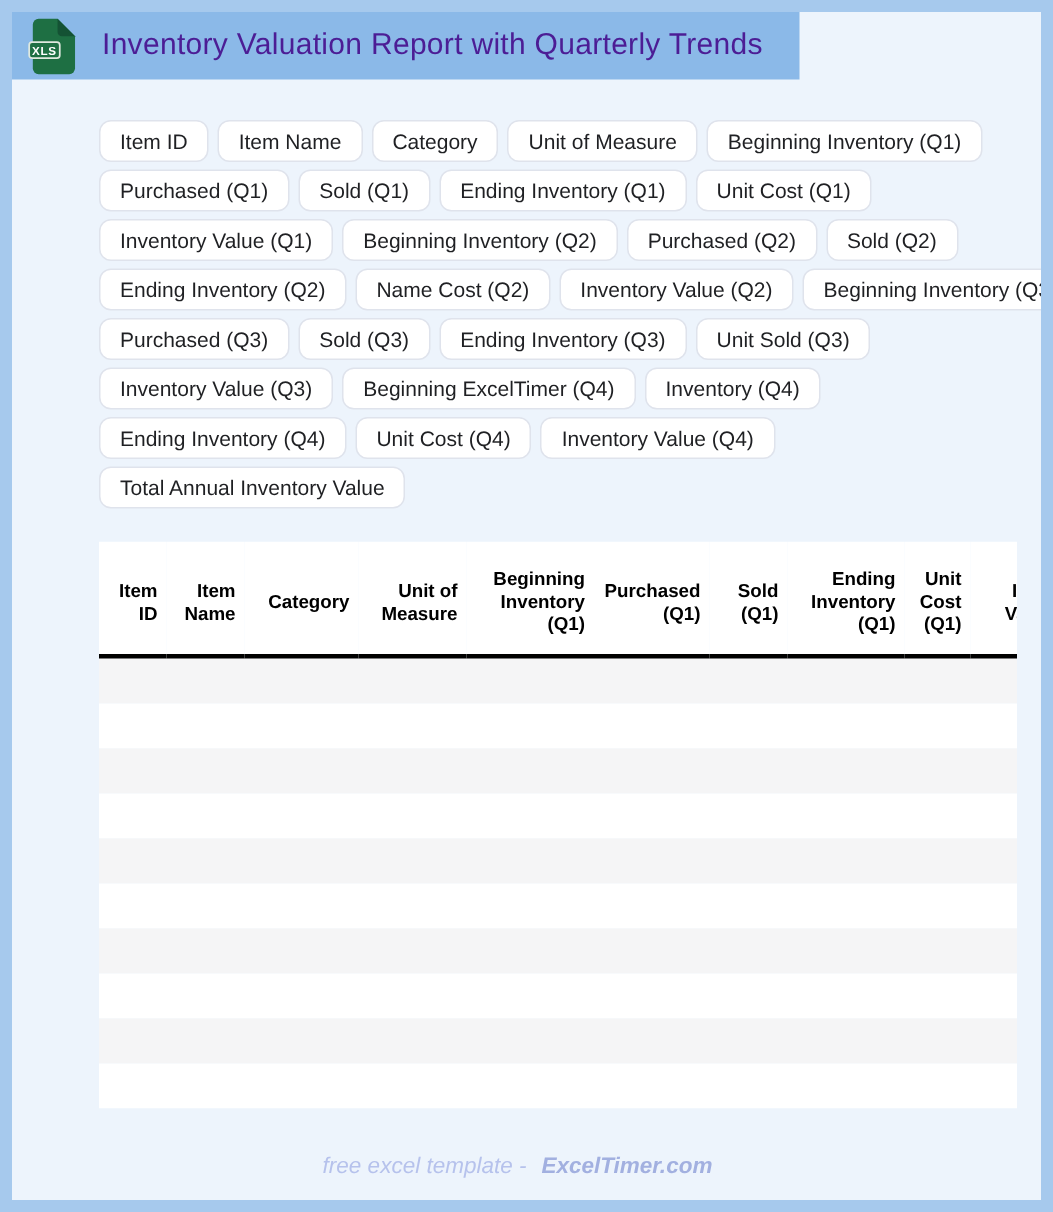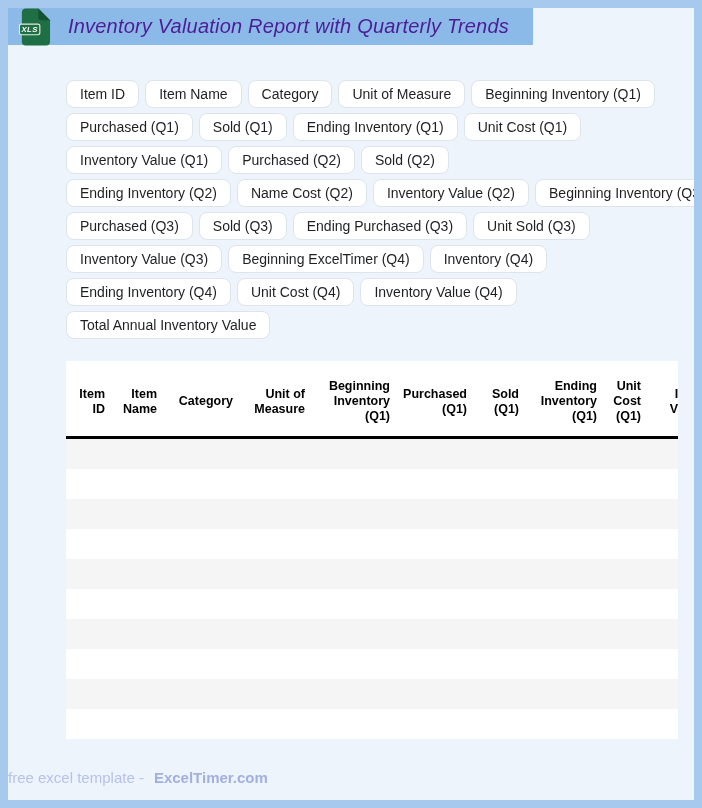--- a/index.html
+++ b/index.html
@@ -15,25 +15,24 @@
   html,body{margin:0;padding:0;overflow:hidden;}
   body{
     width:702px;height:808px;
     border:8px solid var(--frame-blue);
     background:var(--page-background);
     font-family:"Liberation Sans", sans-serif;
   }
   
   .topbar{display:flex;height:46px;}
   .banner{
-    width:525px;height:37px;
+    width:525px;height:45px;
     background:var(--banner-blue);
     display:flex;align-items:center;
     padding-left:10px;
-    font-style:italic;
   }
   .xls-icon{width:33px;height:40px;flex:0 0 auto;display:block;}
   .banner h1{
     margin:0 0 0 17px;
     font-size:20px;font-weight:500;
     color:#4c1d95;letter-spacing:.2px;
     white-space:nowrap;
   }
   
   .chips{margin:26px 0 0 58px;}
@@ -76,22 +75,23 @@
   th:nth-child(7){width:52px;}
   th:nth-child(8){width:78px;}
   th:nth-child(9){width:44px;}
   th:nth-child(10){width:90px;}
   tbody td{height:30px;padding:0;font-size:12px;line-height:30px;}
   tbody tr:nth-child(odd) td{background:var(--row-stripe);}
   tbody tr:nth-child(even) td{background:#ffffff;}
   
   .footer{
     margin:30px 12px 0 0;
-    text-align:left;
+    text-align:center;
     font-size:15px;
+    font-style:italic;
   }
   .footer .free{color:var(--footer-text);font-weight:400;}
   .footer .brand{color:var(--footer-brand);font-weight:bold;margin-left:10px;cursor:pointer;}
 </style>
 </head>
 <body>
 
 <div class="topbar">
   <div class="banner">
     <svg class="xls-icon" viewBox="0 0 34 40" xmlns="http://www.w3.org/2000/svg">
@@ -113,33 +113,34 @@
       <span class="chip">Beginning Inventory (Q1)</span>
     </div>
     <div class="chip-row">
       <span class="chip">Purchased (Q1)</span>
       <span class="chip">Sold (Q1)</span>
       <span class="chip">Ending Inventory (Q1)</span>
       <span class="chip">Unit Cost (Q1)</span>
     </div>
     <div class="chip-row">
       <span class="chip">Inventory Value (Q1)</span>
+      <span class="chip">Beginning Inventory (Q2)</span>
       <span class="chip">Purchased (Q2)</span>
       <span class="chip">Sold (Q2)</span>
     </div>
     <div class="chip-row">
       <span class="chip">Ending Inventory (Q2)</span>
       <span class="chip">Name Cost (Q2)</span>
       <span class="chip">Inventory Value (Q2)</span>
       <span class="chip">Beginning Inventory (Q3)</span>
     </div>
     <div class="chip-row">
       <span class="chip">Purchased (Q3)</span>
       <span class="chip">Sold (Q3)</span>
-      <span class="chip">Ending Purchased (Q3)</span>
+      <span class="chip">Ending Inventory (Q3)</span>
       <span class="chip">Unit Sold (Q3)</span>
     </div>
     <div class="chip-row">
       <span class="chip">Inventory Value (Q3)</span>
       <span class="chip">Beginning ExcelTimer (Q4)</span>
       <span class="chip">Inventory (Q4)</span>
     </div>
     <div class="chip-row">
       <span class="chip">Ending Inventory (Q4)</span>
       <span class="chip">Unit Cost (Q4)</span>

